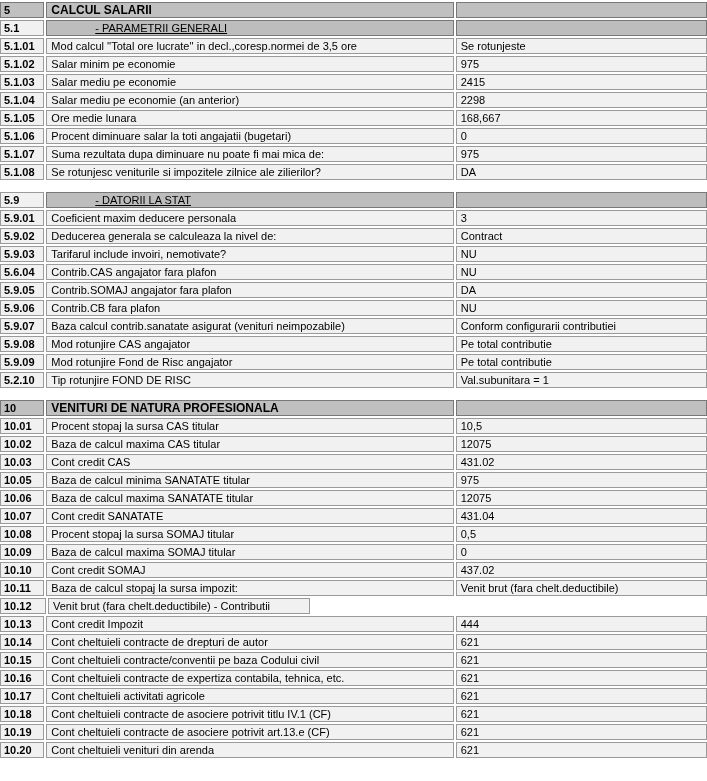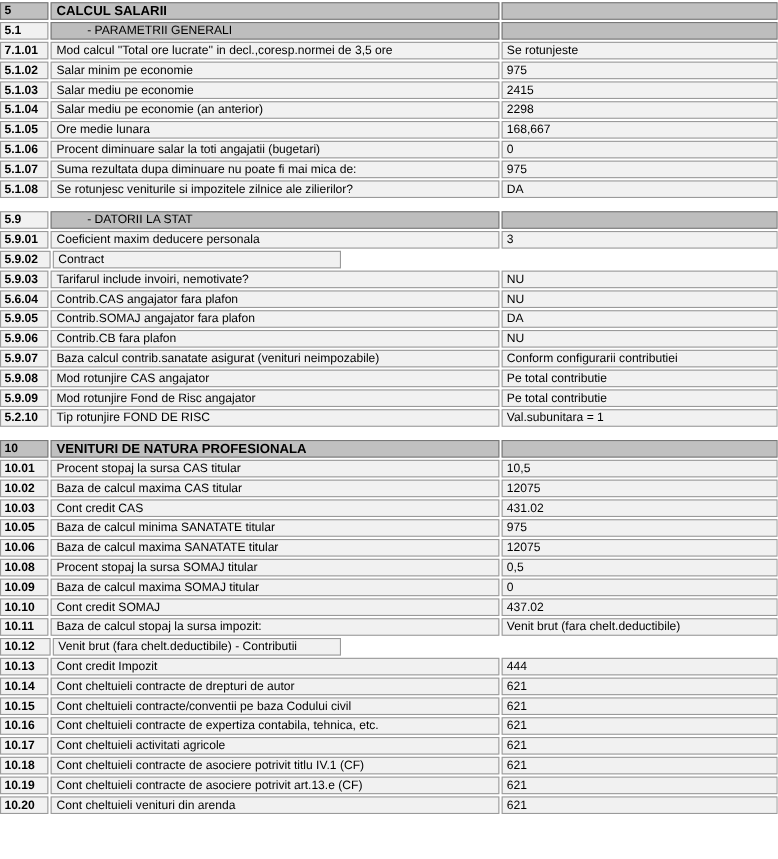--- a/index.html
+++ b/index.html
@@ -24,39 +24,39 @@
     overflow:hidden;
   }
   .code  { width:46px; font-weight:bold; padding-left:3px; margin-right:2px; }
   .desc  { width:425px; margin-right:2px; }
   .value { width:262px; }
   
   .row.main .cell { background:#c0c0c0; border-color:#787878; }
   .row.main .desc { font-weight:bold; font-size:12px; line-height:14px; }
   
   .row.sub .desc, .row.sub .value { background:#bdbdbd; border-color:#787878; }
-  .row.sub .desc { padding-left:32px; }
+  .row.sub .desc { padding-left:48px;text-decoration:underline; }
 </style>
 </head>
 <body style="background: rgb(255, 255, 255);">
 
 <div id="grid">
     <div class="block">
       <div class="row main">
     <div class="cell code">5</div>
     <div class="cell desc">CALCUL SALARII</div>
     <div class="cell value"></div>
   </div>
       <div class="row sub">
     <div class="cell code">5.1</div>
     <div class="cell desc">- PARAMETRII GENERALI</div>
     <div class="cell value"></div>
   </div>
       <div class="row data">
-    <div class="cell code">7.1.01</div>
+    <div class="cell code">5.1.01</div>
     <div class="cell desc">Mod calcul ''Total ore lucrate'' in decl.,coresp.normei de 3,5 ore</div>
     <div class="cell value">Se rotunjeste</div>
   </div>
       <div class="row data">
     <div class="cell code">5.1.02</div>
     <div class="cell desc">Salar minim pe economie</div>
     <div class="cell value">975</div>
   </div>
       <div class="row data">
     <div class="cell code">5.1.03</div>
@@ -95,20 +95,21 @@
     <div class="cell desc">- DATORII LA STAT</div>
     <div class="cell value"></div>
   </div>
       <div class="row data">
     <div class="cell code">5.9.01</div>
     <div class="cell desc">Coeficient maxim deducere personala</div>
     <div class="cell value">3</div>
   </div>
       <div class="row data">
     <div class="cell code">5.9.02</div>
+    <div class="cell desc">Deducerea generala se calculeaza la nivel de:</div>
     <div class="cell value">Contract</div>
   </div>
       <div class="row data">
     <div class="cell code">5.9.03</div>
     <div class="cell desc">Tarifarul include invoiri, nemotivate?</div>
     <div class="cell value">NU</div>
   </div>
       <div class="row data">
     <div class="cell code">5.6.04</div>
     <div class="cell desc">Contrib.CAS angajator fara plafon</div>
@@ -170,20 +171,25 @@
     <div class="cell code">10.05</div>
     <div class="cell desc">Baza de calcul minima SANATATE titular</div>
     <div class="cell value">975</div>
   </div>
       <div class="row data">
     <div class="cell code">10.06</div>
     <div class="cell desc">Baza de calcul maxima SANATATE titular</div>
     <div class="cell value">12075</div>
   </div>
       <div class="row data">
+    <div class="cell code">10.07</div>
+    <div class="cell desc">Cont credit SANATATE</div>
+    <div class="cell value">431.04</div>
+  </div>
+      <div class="row data">
     <div class="cell code">10.08</div>
     <div class="cell desc">Procent stopaj la sursa SOMAJ titular</div>
     <div class="cell value">0,5</div>
   </div>
       <div class="row data">
     <div class="cell code">10.09</div>
     <div class="cell desc">Baza de calcul maxima SOMAJ titular</div>
     <div class="cell value">0</div>
   </div>
       <div class="row data">

